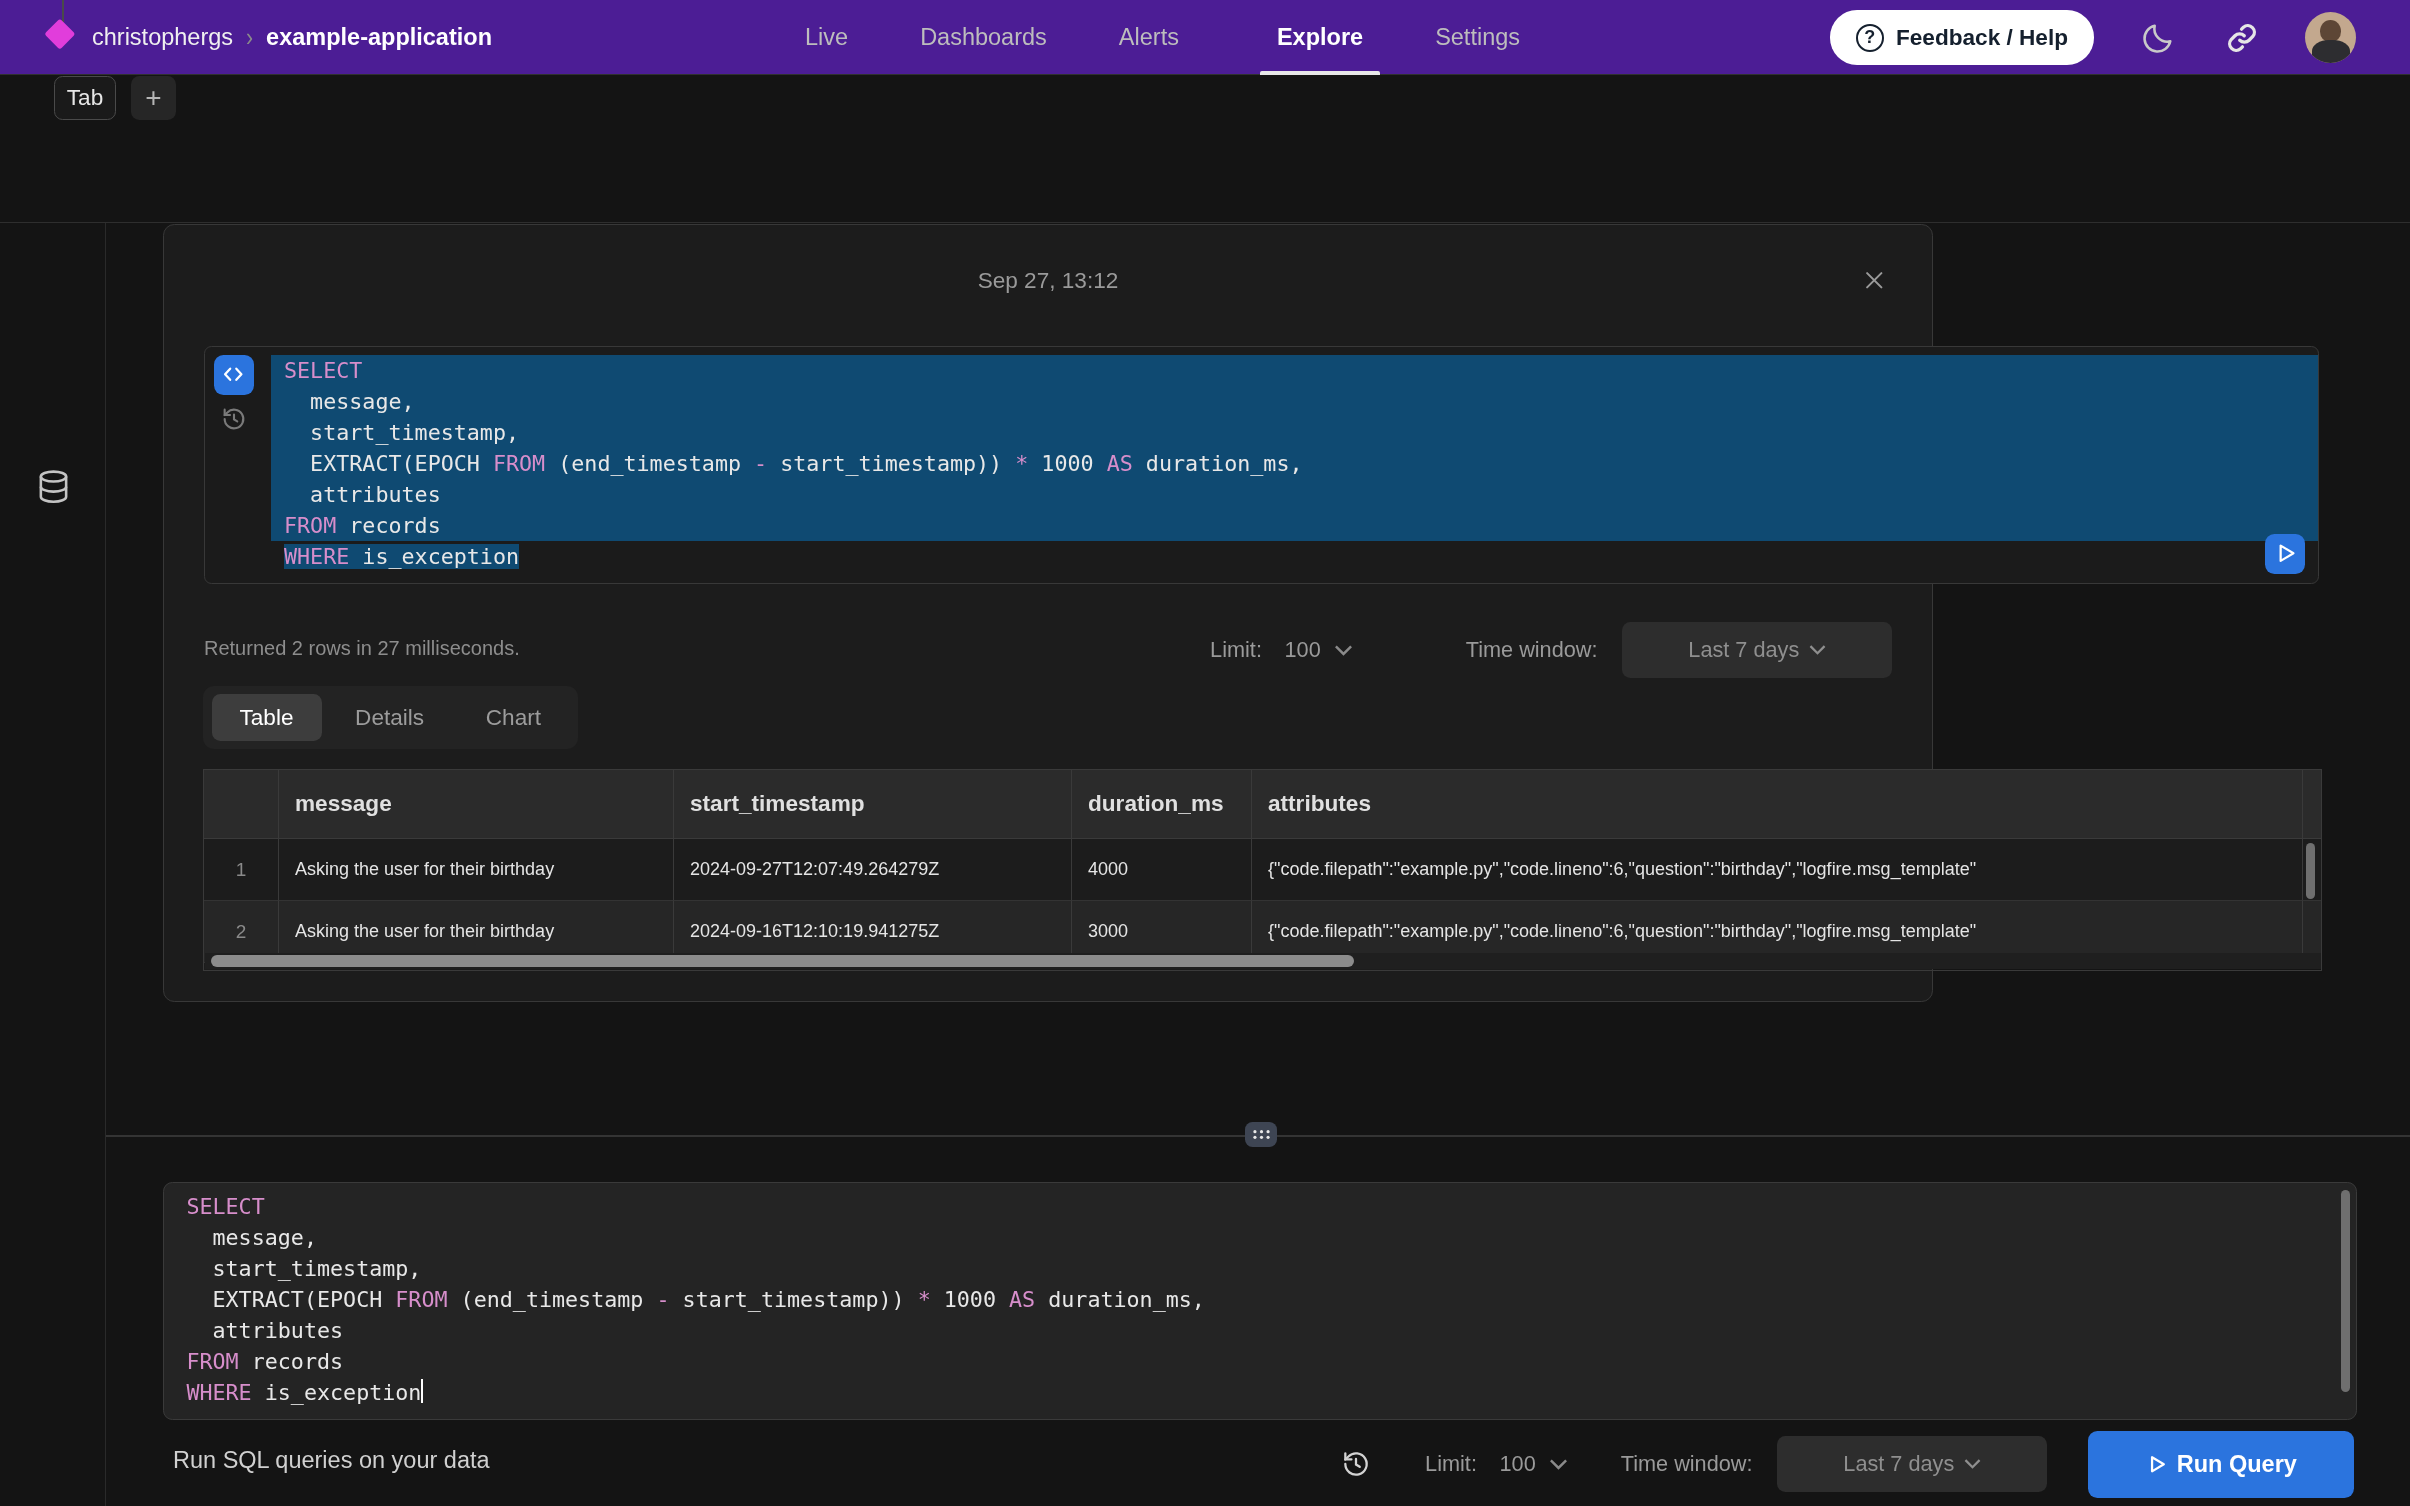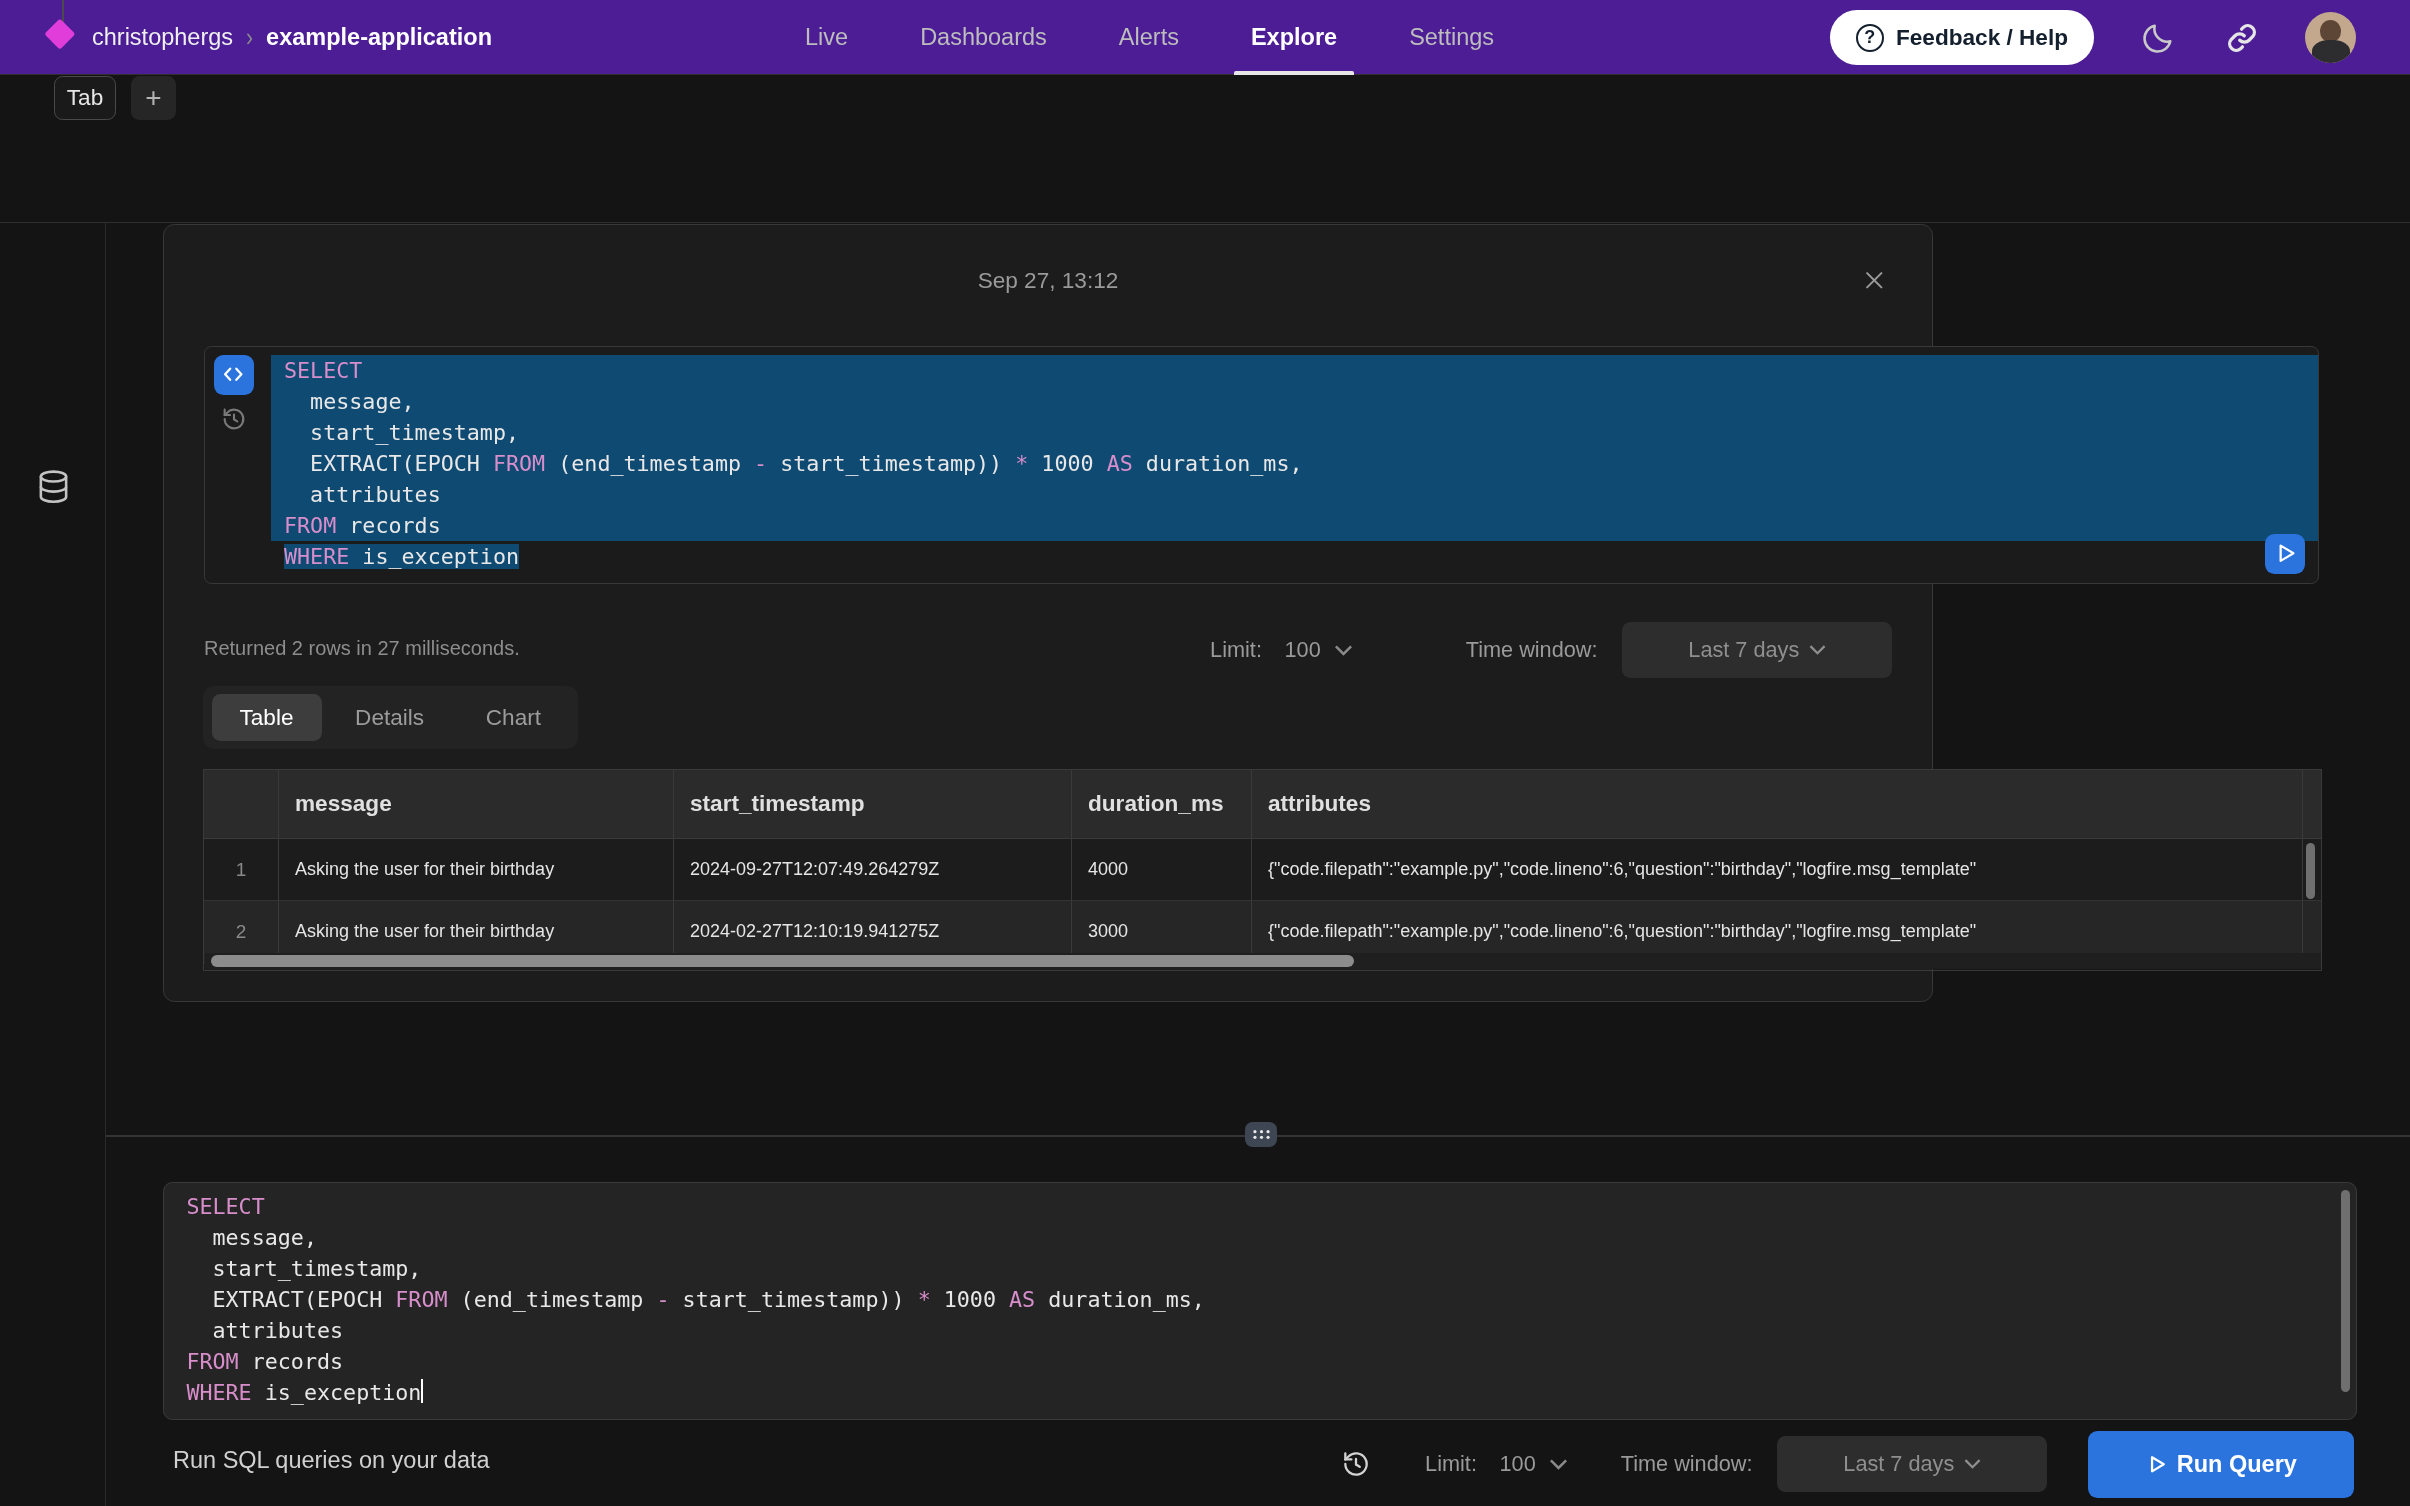--- a/index.html
+++ b/index.html
@@ -11,21 +11,21 @@
          background:#4c1d95; border-bottom:0.9px solid #303030; }
   .logo-line { position:absolute; left:62px; top:0; width:1.9px; height:22.6px; background:#4a4a4a; }
   .logo-diamond { position:absolute; left:49px; top:22.6px; width:21.7px; height:21.7px;
                   background:#e13ddb; transform:rotate(45deg) ; border-radius:2.8px; }
   .crumbs { position:absolute; left:92px; top:0; height:75px; display:flex; align-items:center; gap:13px; }
   .crumb-org { font-size:23.5px; font-weight:500; color:#f0f0f0; }
   .crumb-sep { font-size:21px; color:#8a8a8a; transform:scaleY(1.2); }
   .crumb-proj { font-size:23.5px; font-weight:600; color:#ffffff; }
   .nav-links { position:absolute; left:805px; top:0; height:75px; display:flex; align-items:center; gap:72px; }
   .nav-link { font-size:23.5px; color:#bdbdbd; position:relative; height:75px; display:flex; align-items:center; cursor:pointer;text-align:right; }
-  .nav-link.active { color:#ffffff; font-weight:600; }
+  .nav-link.active { color:#ffffff; font-weight:600;margin-left:26px; }
   .nav-link.active::after { content:""; position:absolute; left:-17px; right:-17px; bottom:0; height:3.8px;
                             background:#e8e8e8; border-radius:1.9px 1.9px 0 0; }
   .nav-right { position:absolute; right:55px; top:0; height:75px; display:flex; align-items:center; gap:43px; }
   .feedback-pill { height:55px; background:#ffffff; border-radius:27px; display:flex; align-items:center;
                    gap:12.2px; padding:0 26px; cursor:pointer; }
   .q-circle { width:28px; height:28px; border:2.4px solid #15202e; border-radius:50%;
               display:flex; align-items:center; justify-content:center;
               font-size:18px; font-weight:700; color:#15202e; }
   .feedback-label { font-size:22.6px; font-weight:600; color:#15202e; }
   .icon-btn { width:41px; height:41px; display:flex; align-items:center; justify-content:center; cursor:pointer; }
@@ -269,21 +269,21 @@
           <div class="rownum">1</div>
           <div>Asking the user for their birthday</div>
           <div>2024-09-27T12:07:49.264279Z</div>
           <div>4000</div>
           <div>{"code.filepath":"example.py","code.lineno":6,"question":"birthday","logfire.msg_template"</div>
           <div></div>
         </div>
         <div class="trow tbody-row alt">
           <div class="rownum">2</div>
           <div>Asking the user for their birthday</div>
-          <div>2024-02-27T12:10:19.941275Z</div>
+          <div>2024-09-16T12:10:19.941275Z</div>
           <div>3000</div>
           <div>{"code.filepath":"example.py","code.lineno":6,"question":"birthday","logfire.msg_template"</div>
           <div></div>
         </div>
       </div>
     <div class="hscroll">
       <div class="hscroll-thumb"></div>
     </div>
   </div>
   <div class="vscroll-thumb" style="position:absolute; left:2142px; top:618px;"></div>

